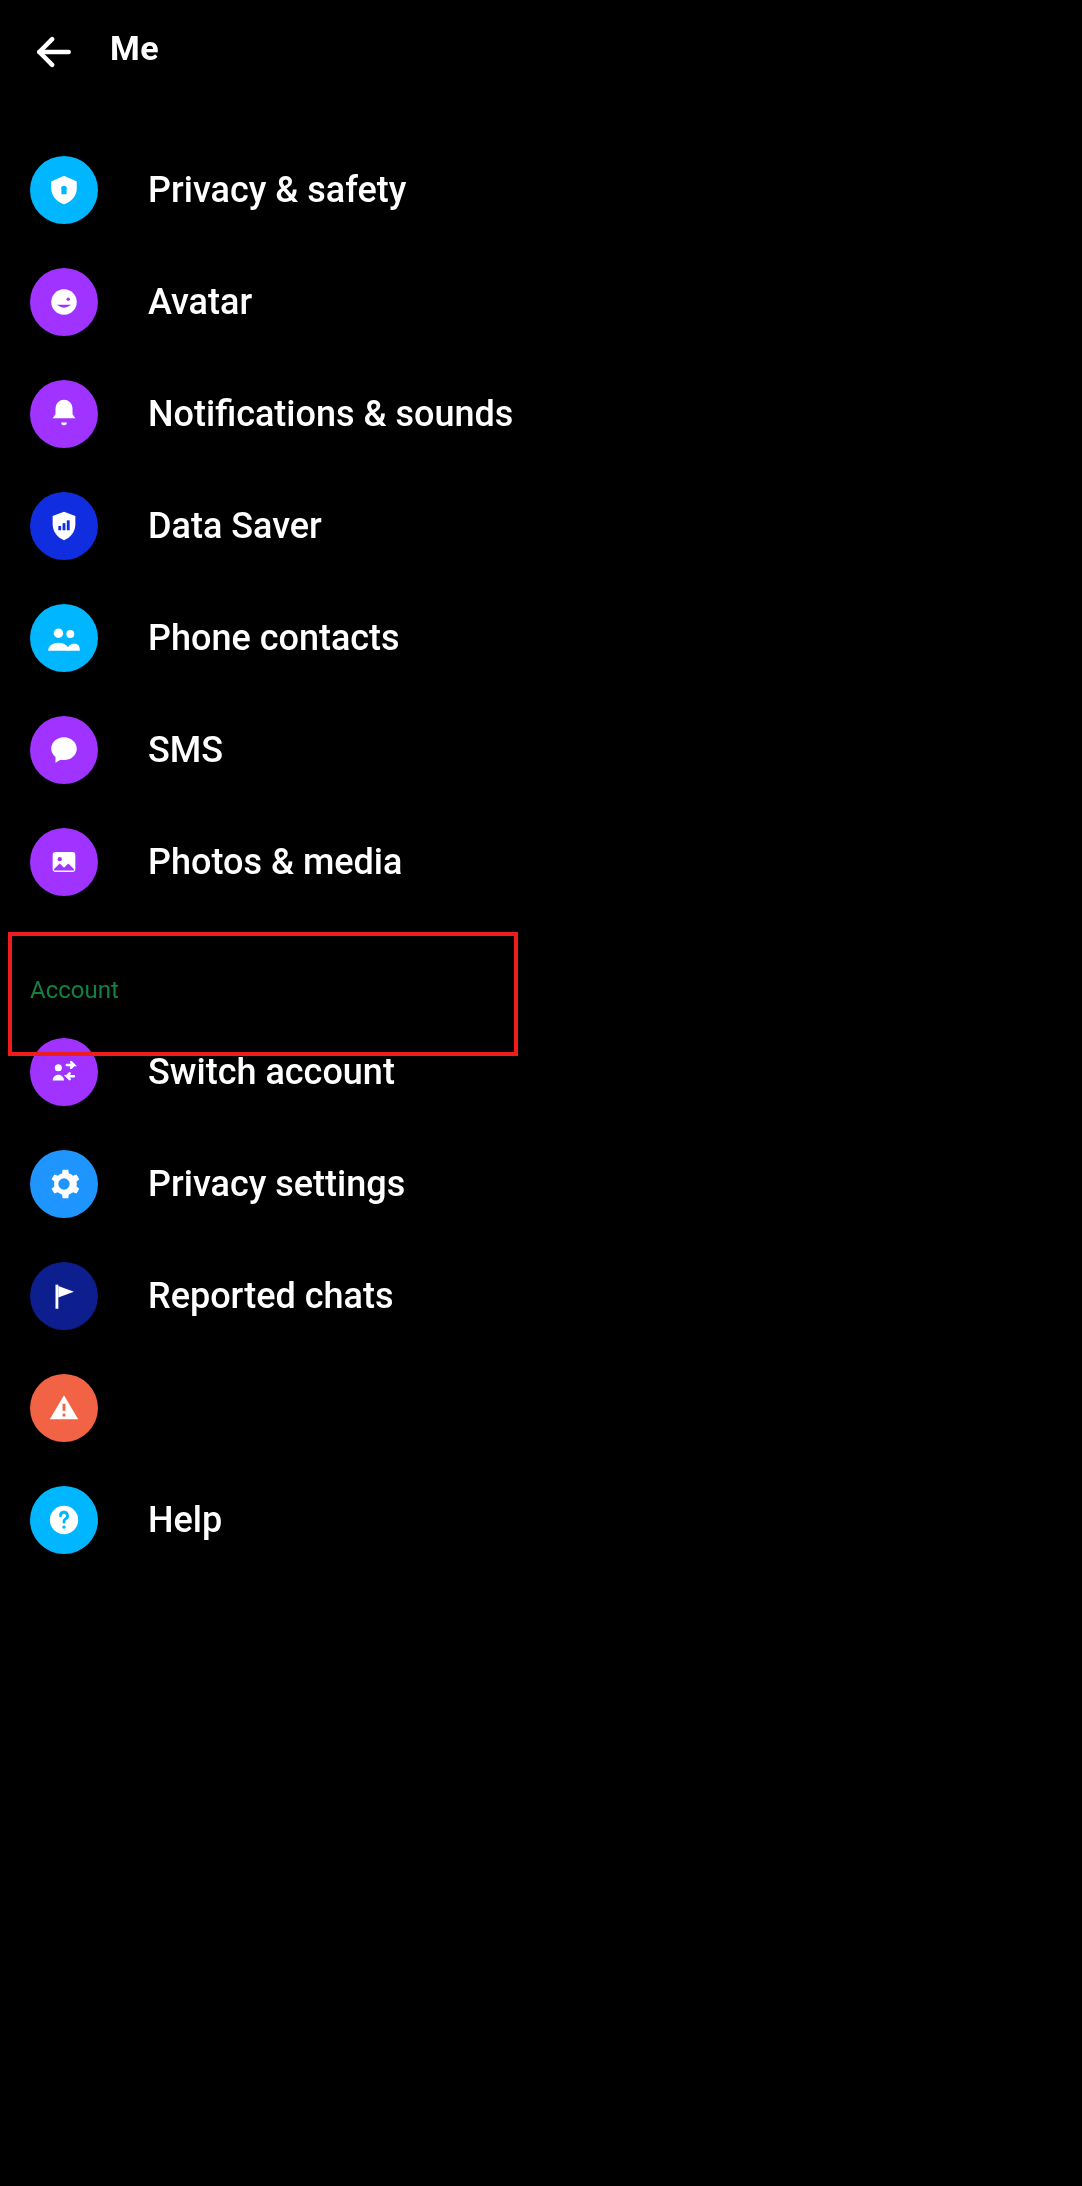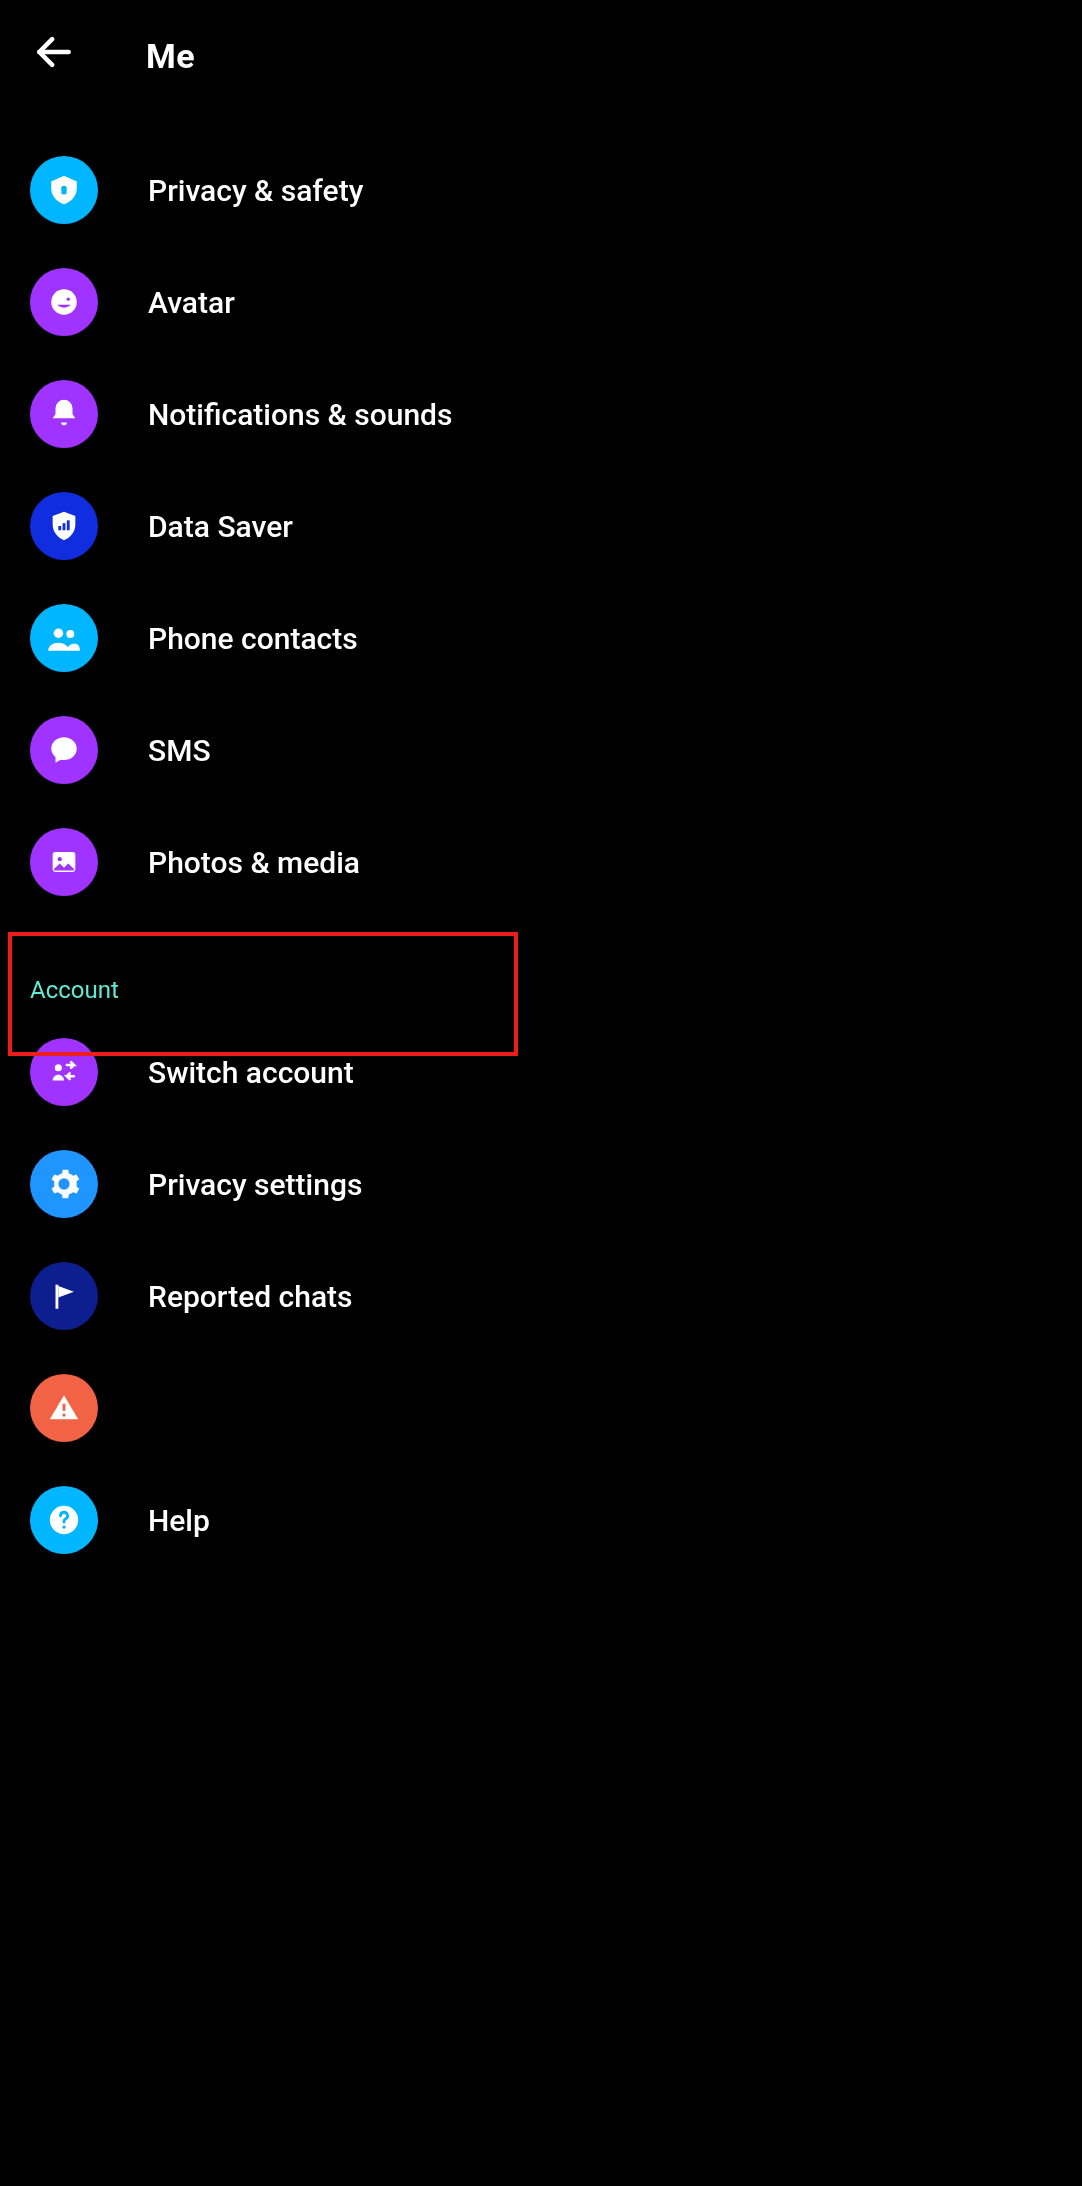--- a/index.html
+++ b/index.html
@@ -1,24 +1,24 @@
 <!DOCTYPE html>
 <html><head>
   <meta charset="utf-8">
   <style>
     * { margin:0; padding:0; box-sizing:border-box; font-family:-apple-system,BlinkMacSystemFont,"Segoe UI",Roboto,Helvetica,Arial,sans-serif; }
     body { background:#000; color:#fff; width:1082px; height:2186px; overflow:hidden; }
-    .header { display:flex; align-items:flex-end; padding:28px 30px; gap:68px; }
+    .header { display:flex; align-items:flex-start; padding:28px 30px; gap:32px; }
     .back-btn { width:48px; height:48px; display:flex; align-items:center; justify-content:center; cursor:pointer; }
     .title { font-size:34px; font-weight:700; letter-spacing:0.5px; }
     .list { padding:30px 0 0 0; }
     .item { display:flex; align-items:center; padding:22px 30px; gap:50px; cursor:pointer; position:relative; }
     .icon-circle { width:68px; height:68px; border-radius:50%; display:flex; align-items:center; justify-content:center; flex-shrink:0; }
-    .item-label { font-size:30px; font-weight:500; color:#fff; }
-    .section-label { font-size:24px; color:#5eead4; padding:58px 30px 12px 30px; }
+    .item-label { font-size:36px; font-weight:500; color:#fff; }
+    .section-label { font-size:24px; color:#15803d; padding:58px 30px 12px 30px; }
     .toggle { margin-left:auto; margin-right:18px; width:78px; height:42px; background:#2a2a2a; border-radius:21px; position:relative; cursor:pointer; }
     .toggle-knob { position:absolute; left:0; top:-2px; width:46px; height:46px; background:#5b5b5b; border-radius:50%; }
     .highlight { position:absolute; border:4px solid #ef1c1c; pointer-events:none; left:8px; top:932px; width:510px; height:124px; }
     .bg-cyan{background:#00b7ff;}
     .bg-purple{background:#a033ff;}
     .bg-darkblue{background:#102ee0;}
     .bg-green{background:#2ecc40;}
     .bg-lightblue{background:#1f95ff;}
     .bg-navy{background:#0d1f8f;}
     .bg-orange{background:#f26244;}

